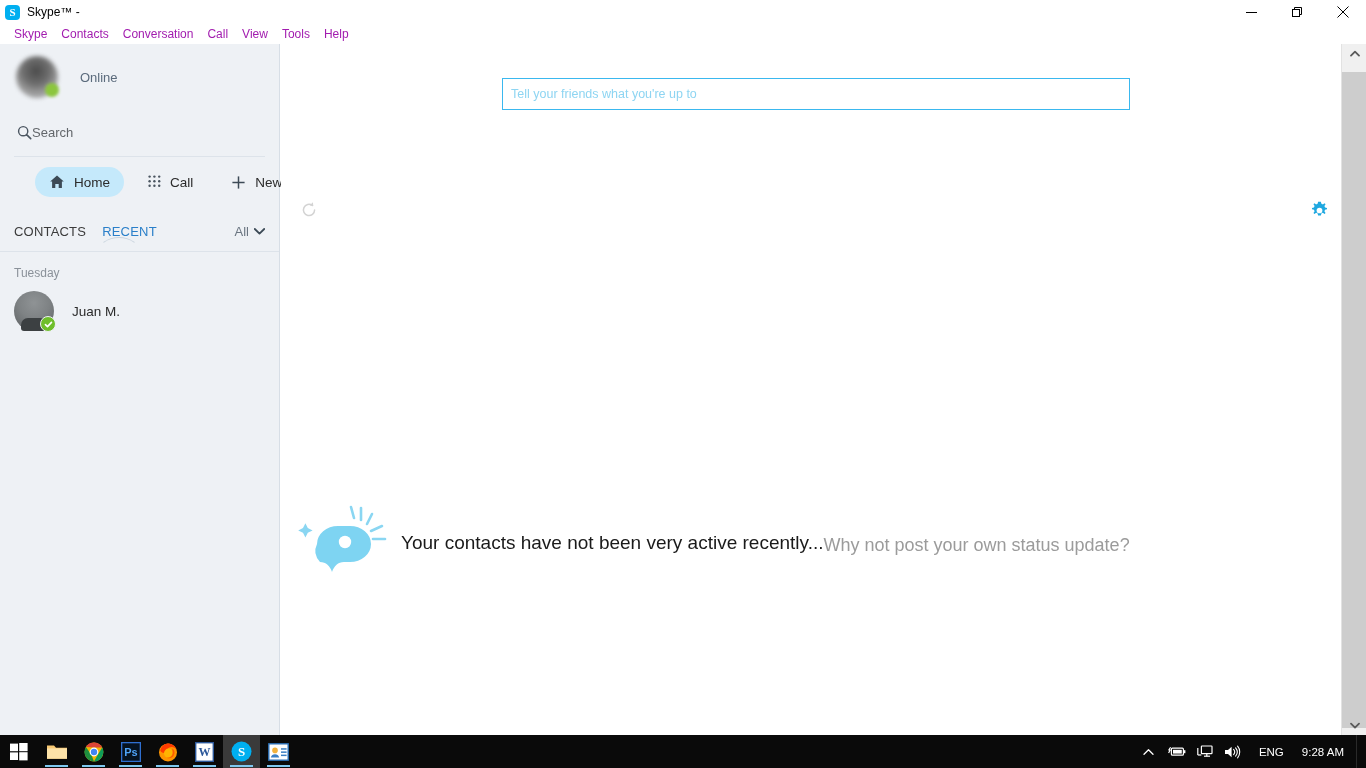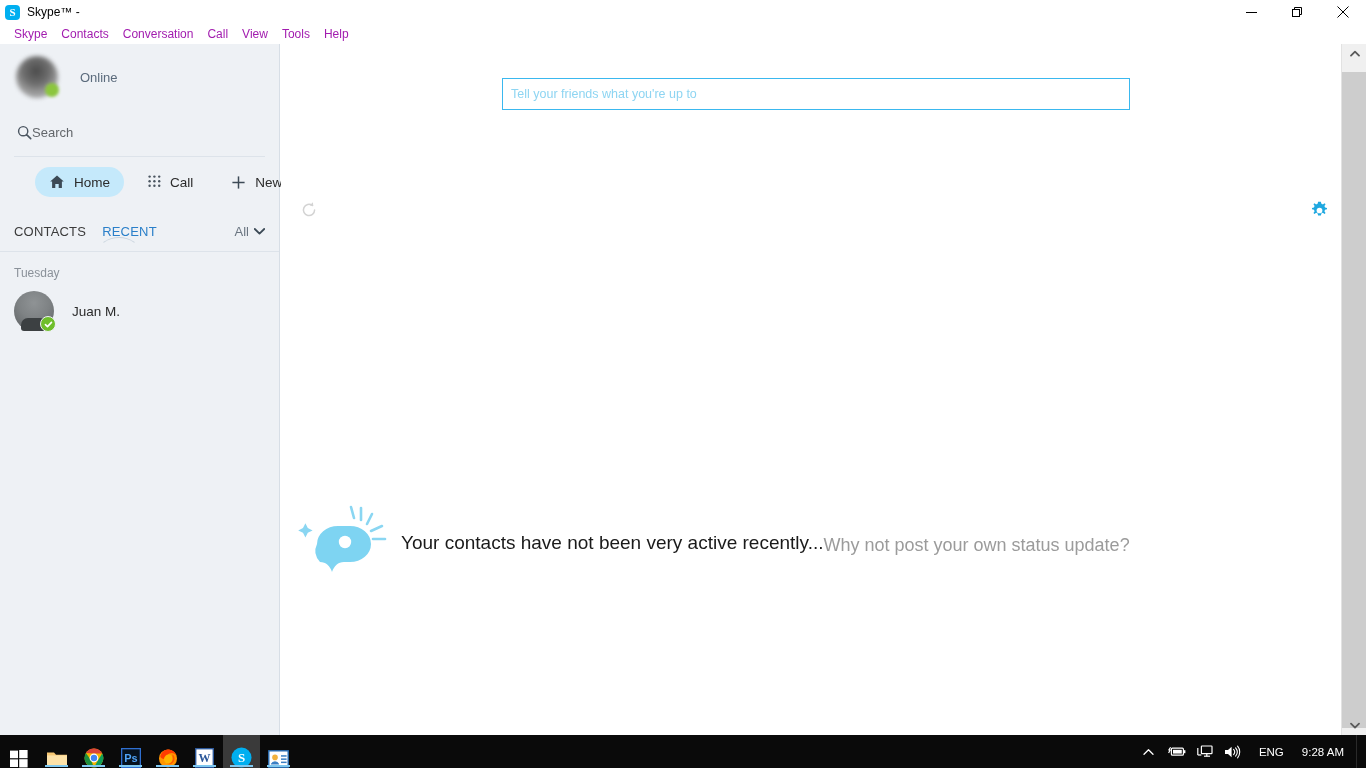--- a/index.html
+++ b/index.html
@@ -139,21 +139,21 @@
   .sb-btn { width: 25px; height: 19px; display: flex; align-items: center; justify-content: center; }
   .sb-btn.bottom { position: absolute; bottom: 0; left: 0; }
   .sb-thumb { position: absolute; top: 28px; left: 0; width: 25px; height: 656px; background: #cdcdcd; }
 
   
   .taskbar {
     position: absolute; bottom: 0; left: 0; width: 1366px; height: 33px;
     background: #0a0a0a; display: flex; align-items: center;
   }
   .tb-item {
-    width: 37px; height: 33px; display: flex; align-items: flex-end; justify-content: center;
+    width: 37px; height: 33px; display: flex; align-items: center; justify-content: center;
     position: relative; flex: none;
   }
   .tb-item.start { width: 38px; }
   .tb-item.active { background: #3a3a3a; }
   .tb-underline { position: absolute; bottom: 1px; left: 7px; width: 23px; height: 2px; background: #7ec8f0; }
   .tray { margin-left: auto; display: flex; align-items: center; height: 33px; padding-right: 6px; gap: 4px; }
   .tray-ico { width: 24px; height: 33px; display: flex; align-items: center; justify-content: center; }
   .tray-text { color: #fff; font-size: 11.5px; padding: 0 10px; white-space: nowrap; }
   .tray-clock { color: #fff; font-size: 11.5px; padding: 0 8px 0 4px; white-space: nowrap; }
   .tray-edge { width: 4px; height: 33px; border-left: 1px solid #2a2a2a; }

